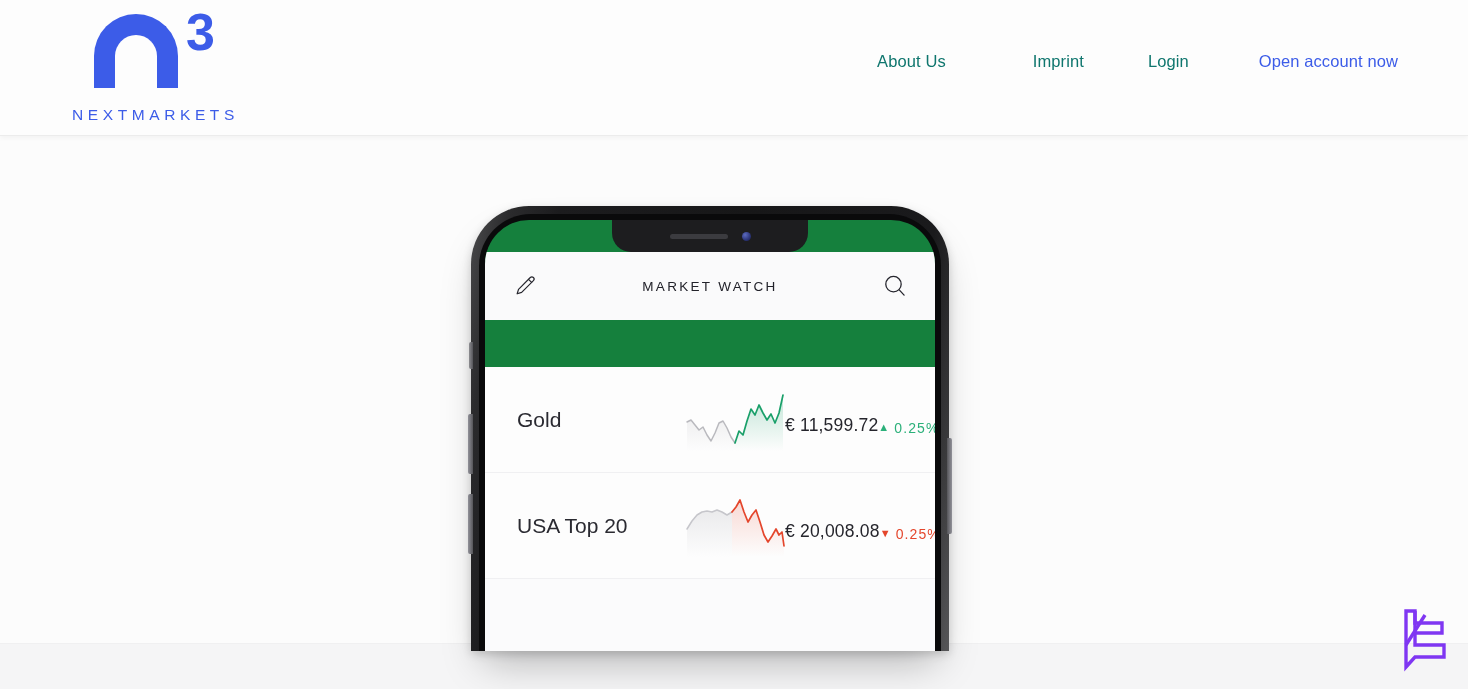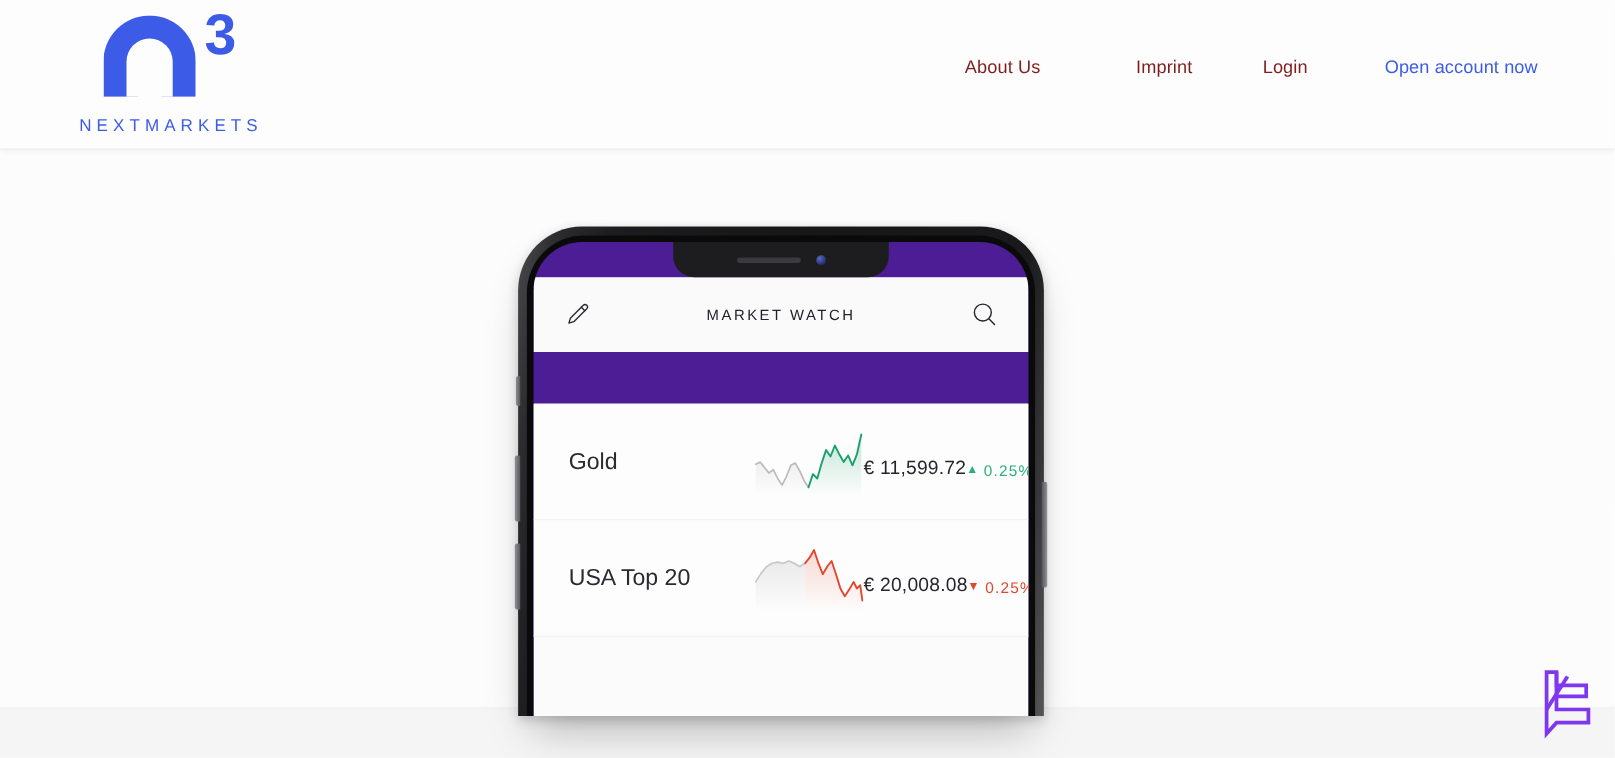--- a/index.html
+++ b/index.html
@@ -50,21 +50,21 @@
     font-size:15.5px; font-weight:400; color:#3c5ce8;
     letter-spacing:4.6px;
   }
 
   
   .site-nav {
     position:absolute; right:70px; top:52px;
     display:flex; align-items:center;
   }
   .nav-link {
-    font-size:16.5px; color:#7f1d1d;
+    font-size:16.5px; color:#0f766e;
     text-decoration:none; white-space:nowrap;
     cursor:pointer; letter-spacing:.1px;
   }
   .nav-gap-1 { width:87px; }
   .nav-gap-2 { width:64px; }
   .nav-gap-3 { width:70px; }
   .nav-cta { font-size:16.5px; color:#3c5ce8; white-space:nowrap; cursor:pointer; letter-spacing:.1px; }
 
   
   .hero {
@@ -95,21 +95,21 @@
     box-shadow:0 22px 40px -12px rgba(0,0,0,.28), 0 3px 10px rgba(0,0,0,.16);
   }
   .phone-frame-inner {
     position:absolute; left:8px; top:8px; right:8px; bottom:0;
     background:#0a0a0b;
     border-radius:52px 52px 0 0;
   }
   
   .screen {
     position:absolute; left:14px; top:14px; right:14px; bottom:0;
-    background:#4c1d95;
+    background:#15803d;
     border-radius:44px 44px 0 0;
     overflow:hidden;
   }
   
   .notch {
     position:absolute; left:50%; top:0; transform:translateX(-50%);
     width:196px; height:32px;
     background:#1d1d1f;
     border-bottom-left-radius:19px; border-bottom-right-radius:19px;
     z-index:6;

